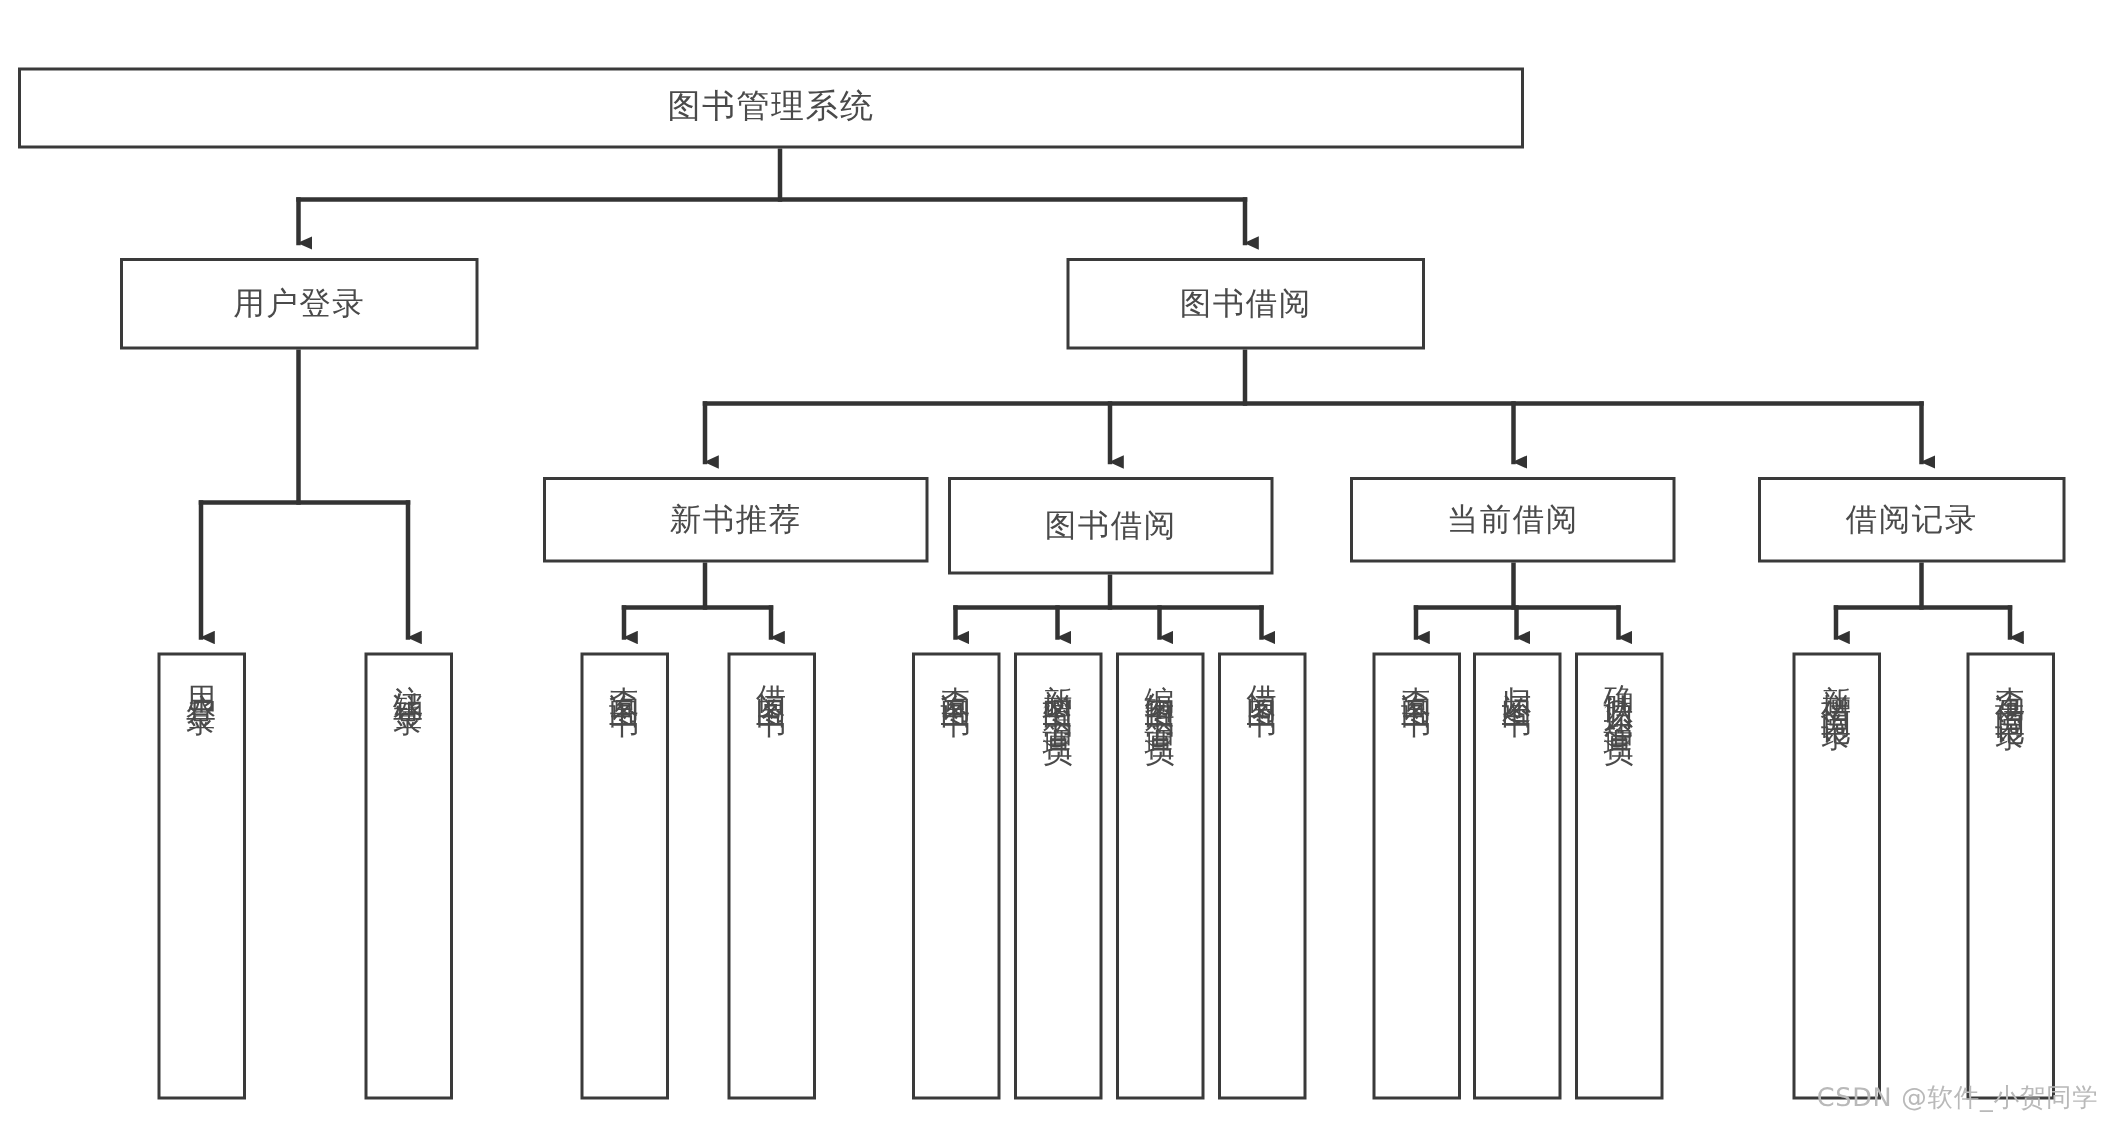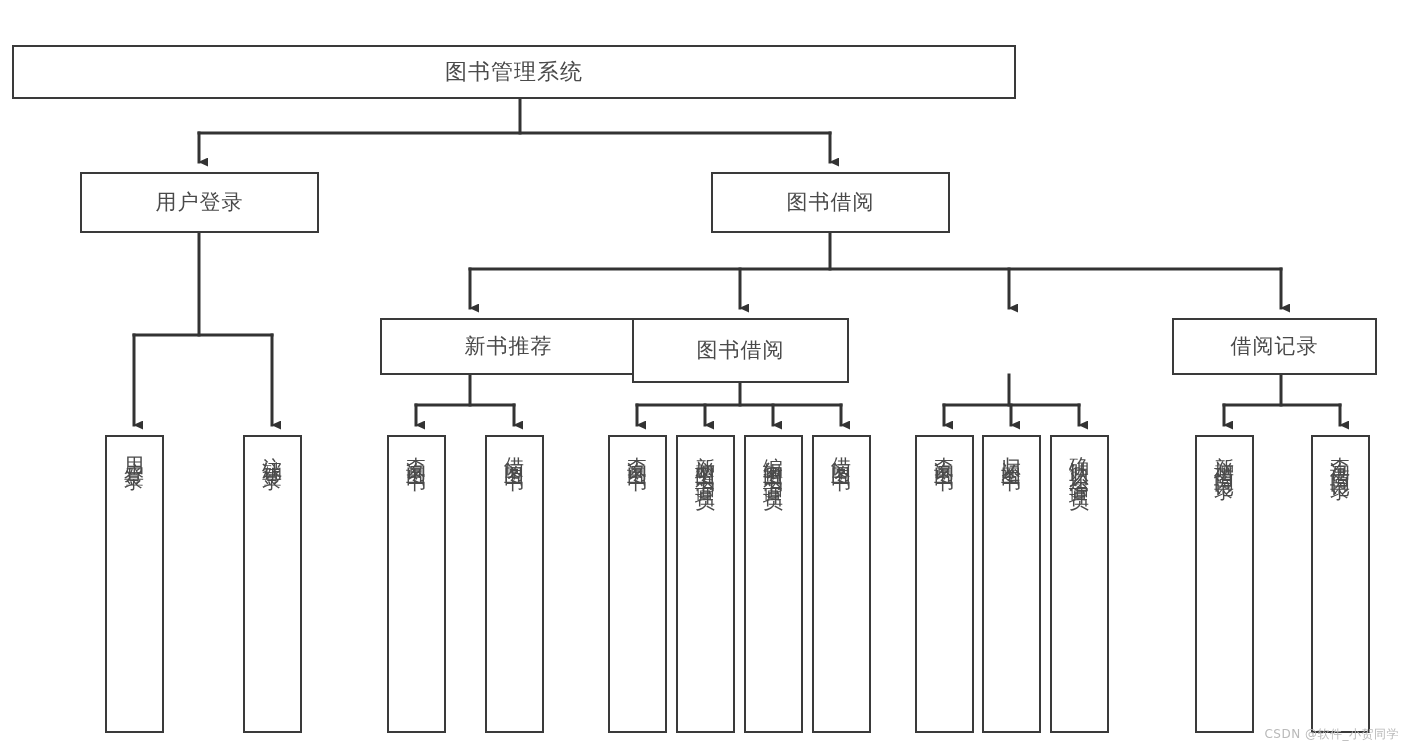--- a/index.html
+++ b/index.html
@@ -59,21 +59,21 @@
     font-size: 20px;
     letter-spacing: 5px;
     line-height: 1;
     white-space: nowrap;
     margin: 0 auto;
   }
   .watermark {
     position: absolute;
     right: 6px;
     bottom: 4px;
-    font-size: 12px;
+    font-size: 17px;
     color: #b9b9b9;
     letter-spacing: 0.5px;
     white-space: nowrap;
     z-index: 3;
     user-select: none;
   }
 </style>
 </head>
 <body>
 
@@ -134,28 +134,31 @@
   </div>
 
   <div class="node level2" style="left:80px; top:172px; width:239px; height:61px;">
     <span class="node-label">用户登录</span>
   </div>
 
   <div class="node level2" style="left:711px; top:172px; width:239px; height:61px;">
     <span class="node-label">图书借阅</span>
   </div>
 
-  <div class="node level3" style="left:380px; top:318px; width:257px; height:57px;">
+  <div class="node level3" style="left:362px; top:318px; width:257px; height:57px;">
     <span class="node-label">新书推荐</span>
   </div>
 
   <div class="node level3" style="left:632px; top:318px; width:217px; height:65px;">
     <span class="node-label">图书借阅</span>
   </div>
 
+  <div class="node level3" style="left:900px; top:318px; width:217px; height:57px;">
+    <span class="node-label">当前借阅</span>
+  </div>
 
   <div class="node level3" style="left:1172px; top:318px; width:205px; height:57px;">
     <span class="node-label">借阅记录</span>
   </div>
 
   <div class="node leaf" style="left:105px; top:435px; width:59px; height:298px;">
     <span class="node-label">用户登录</span>
   </div>
   <div class="node leaf" style="left:243px; top:435px; width:59px; height:298px;">
     <span class="node-label">注销登录</span>

